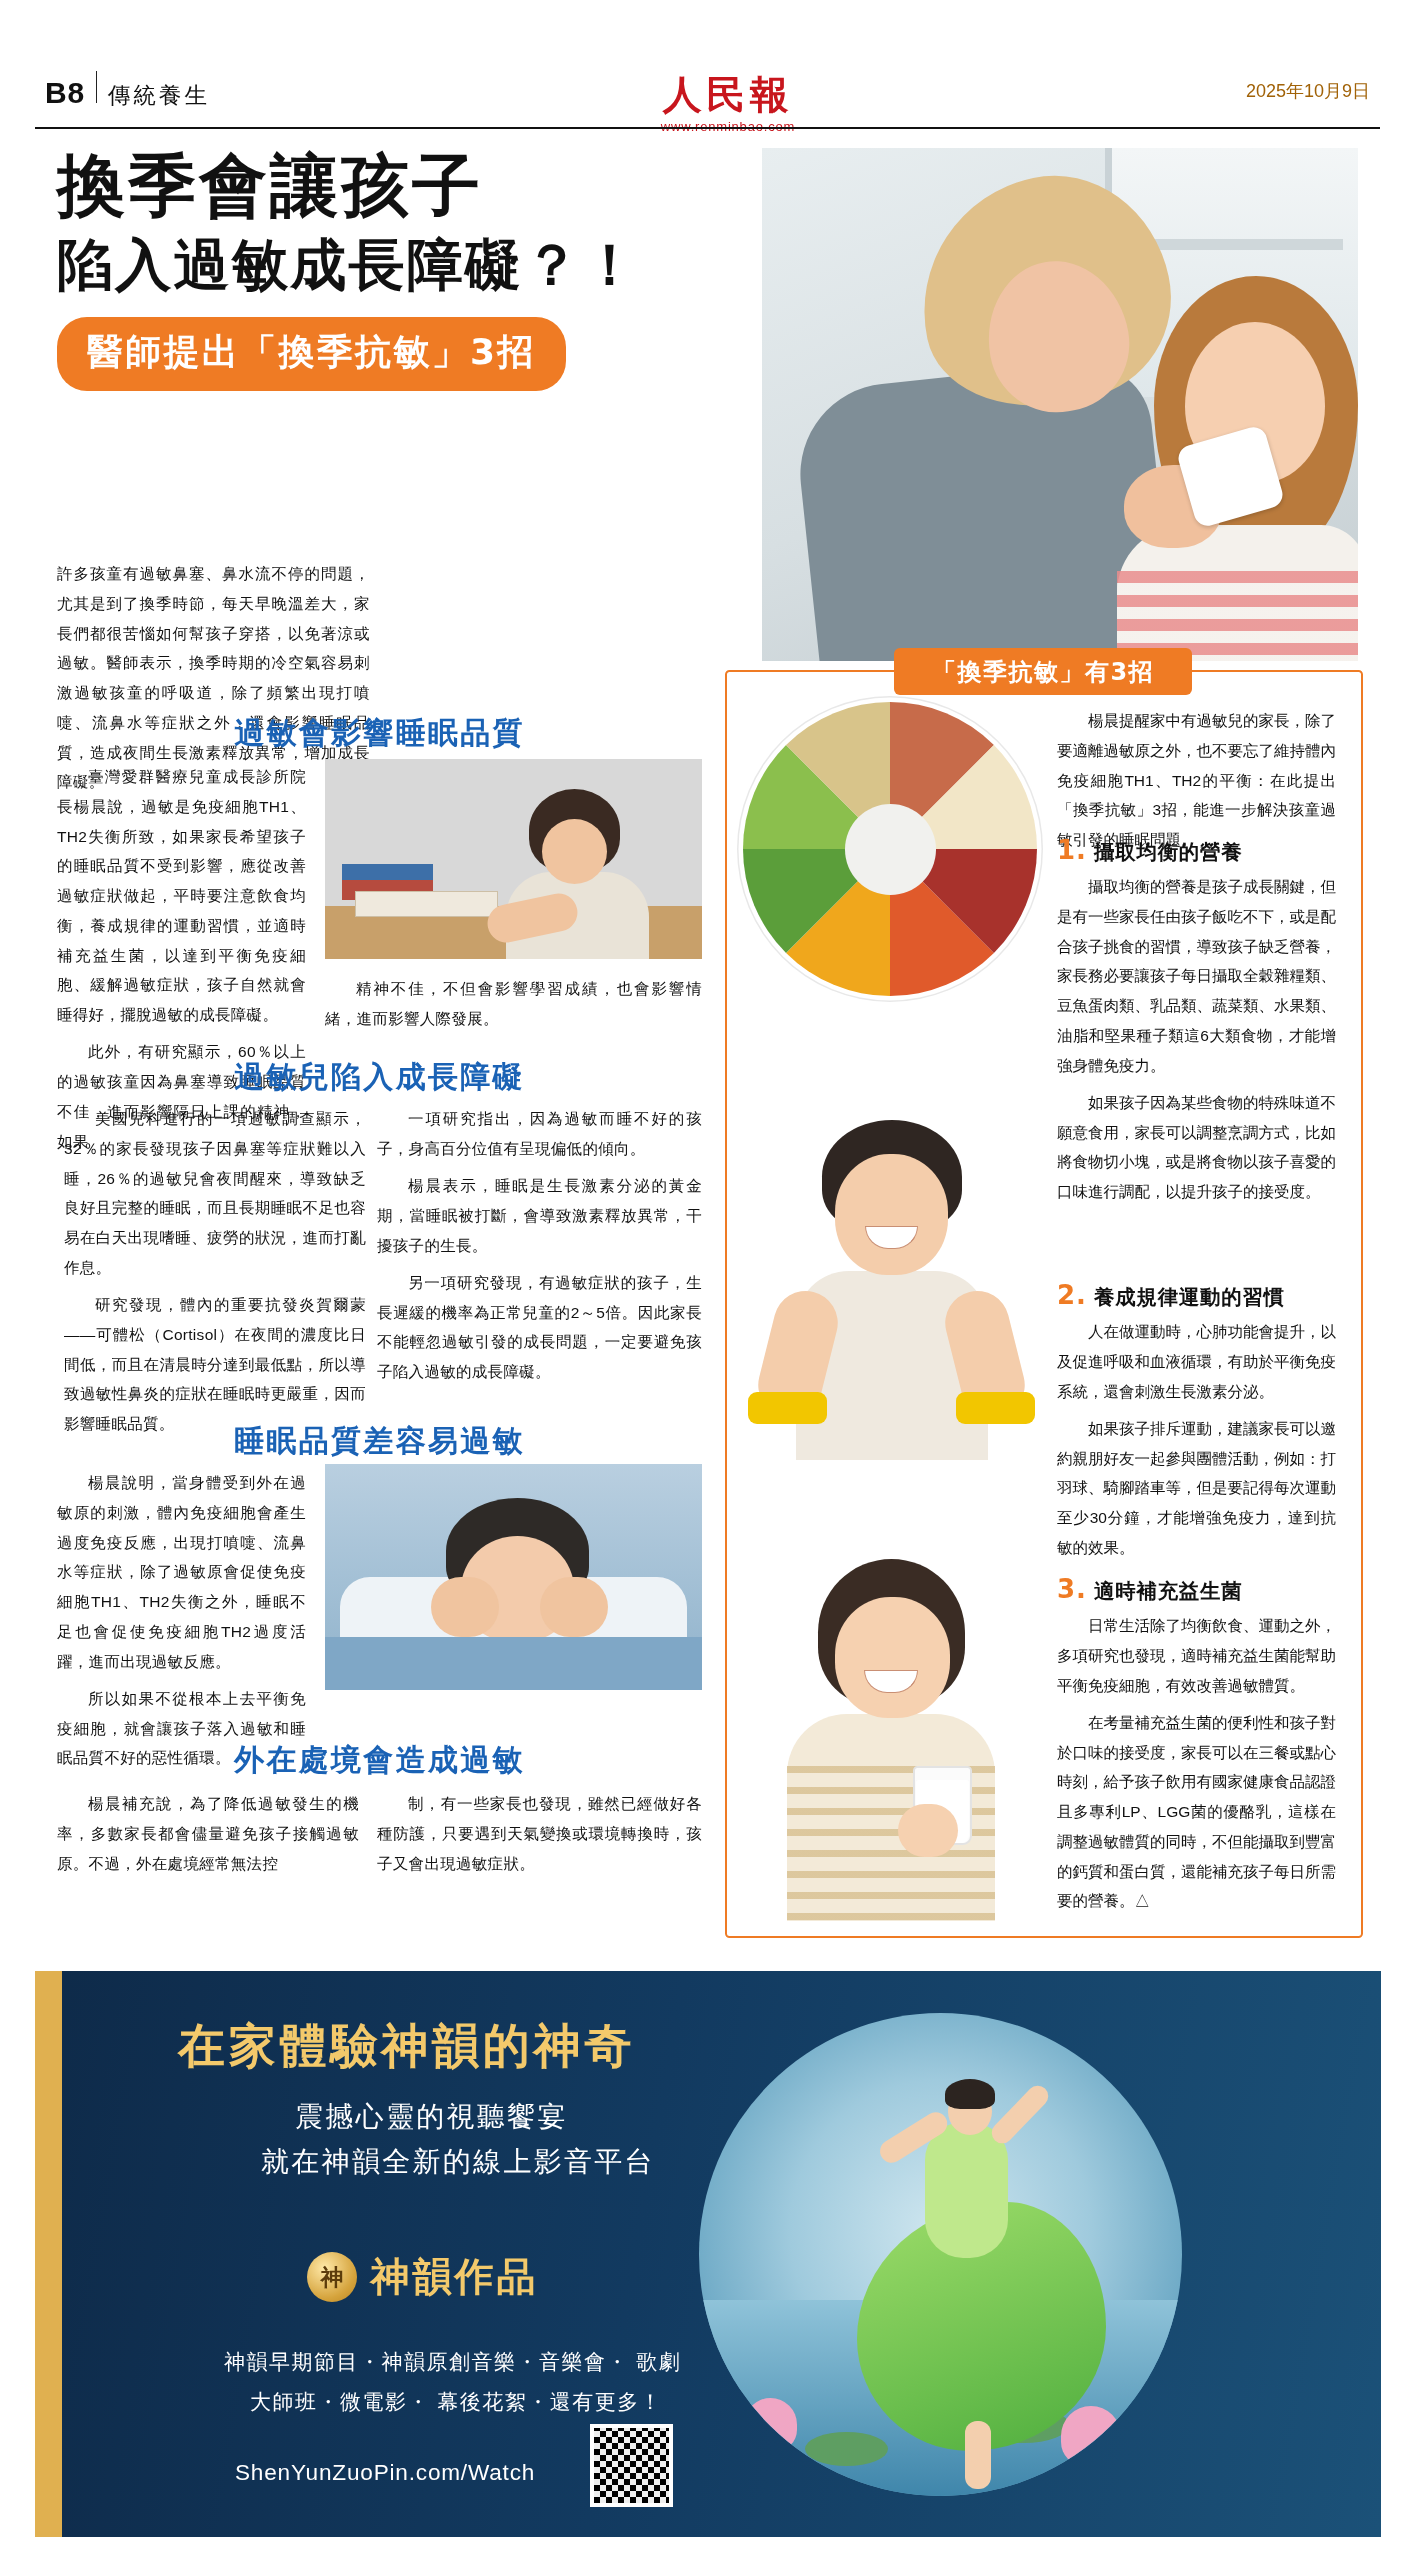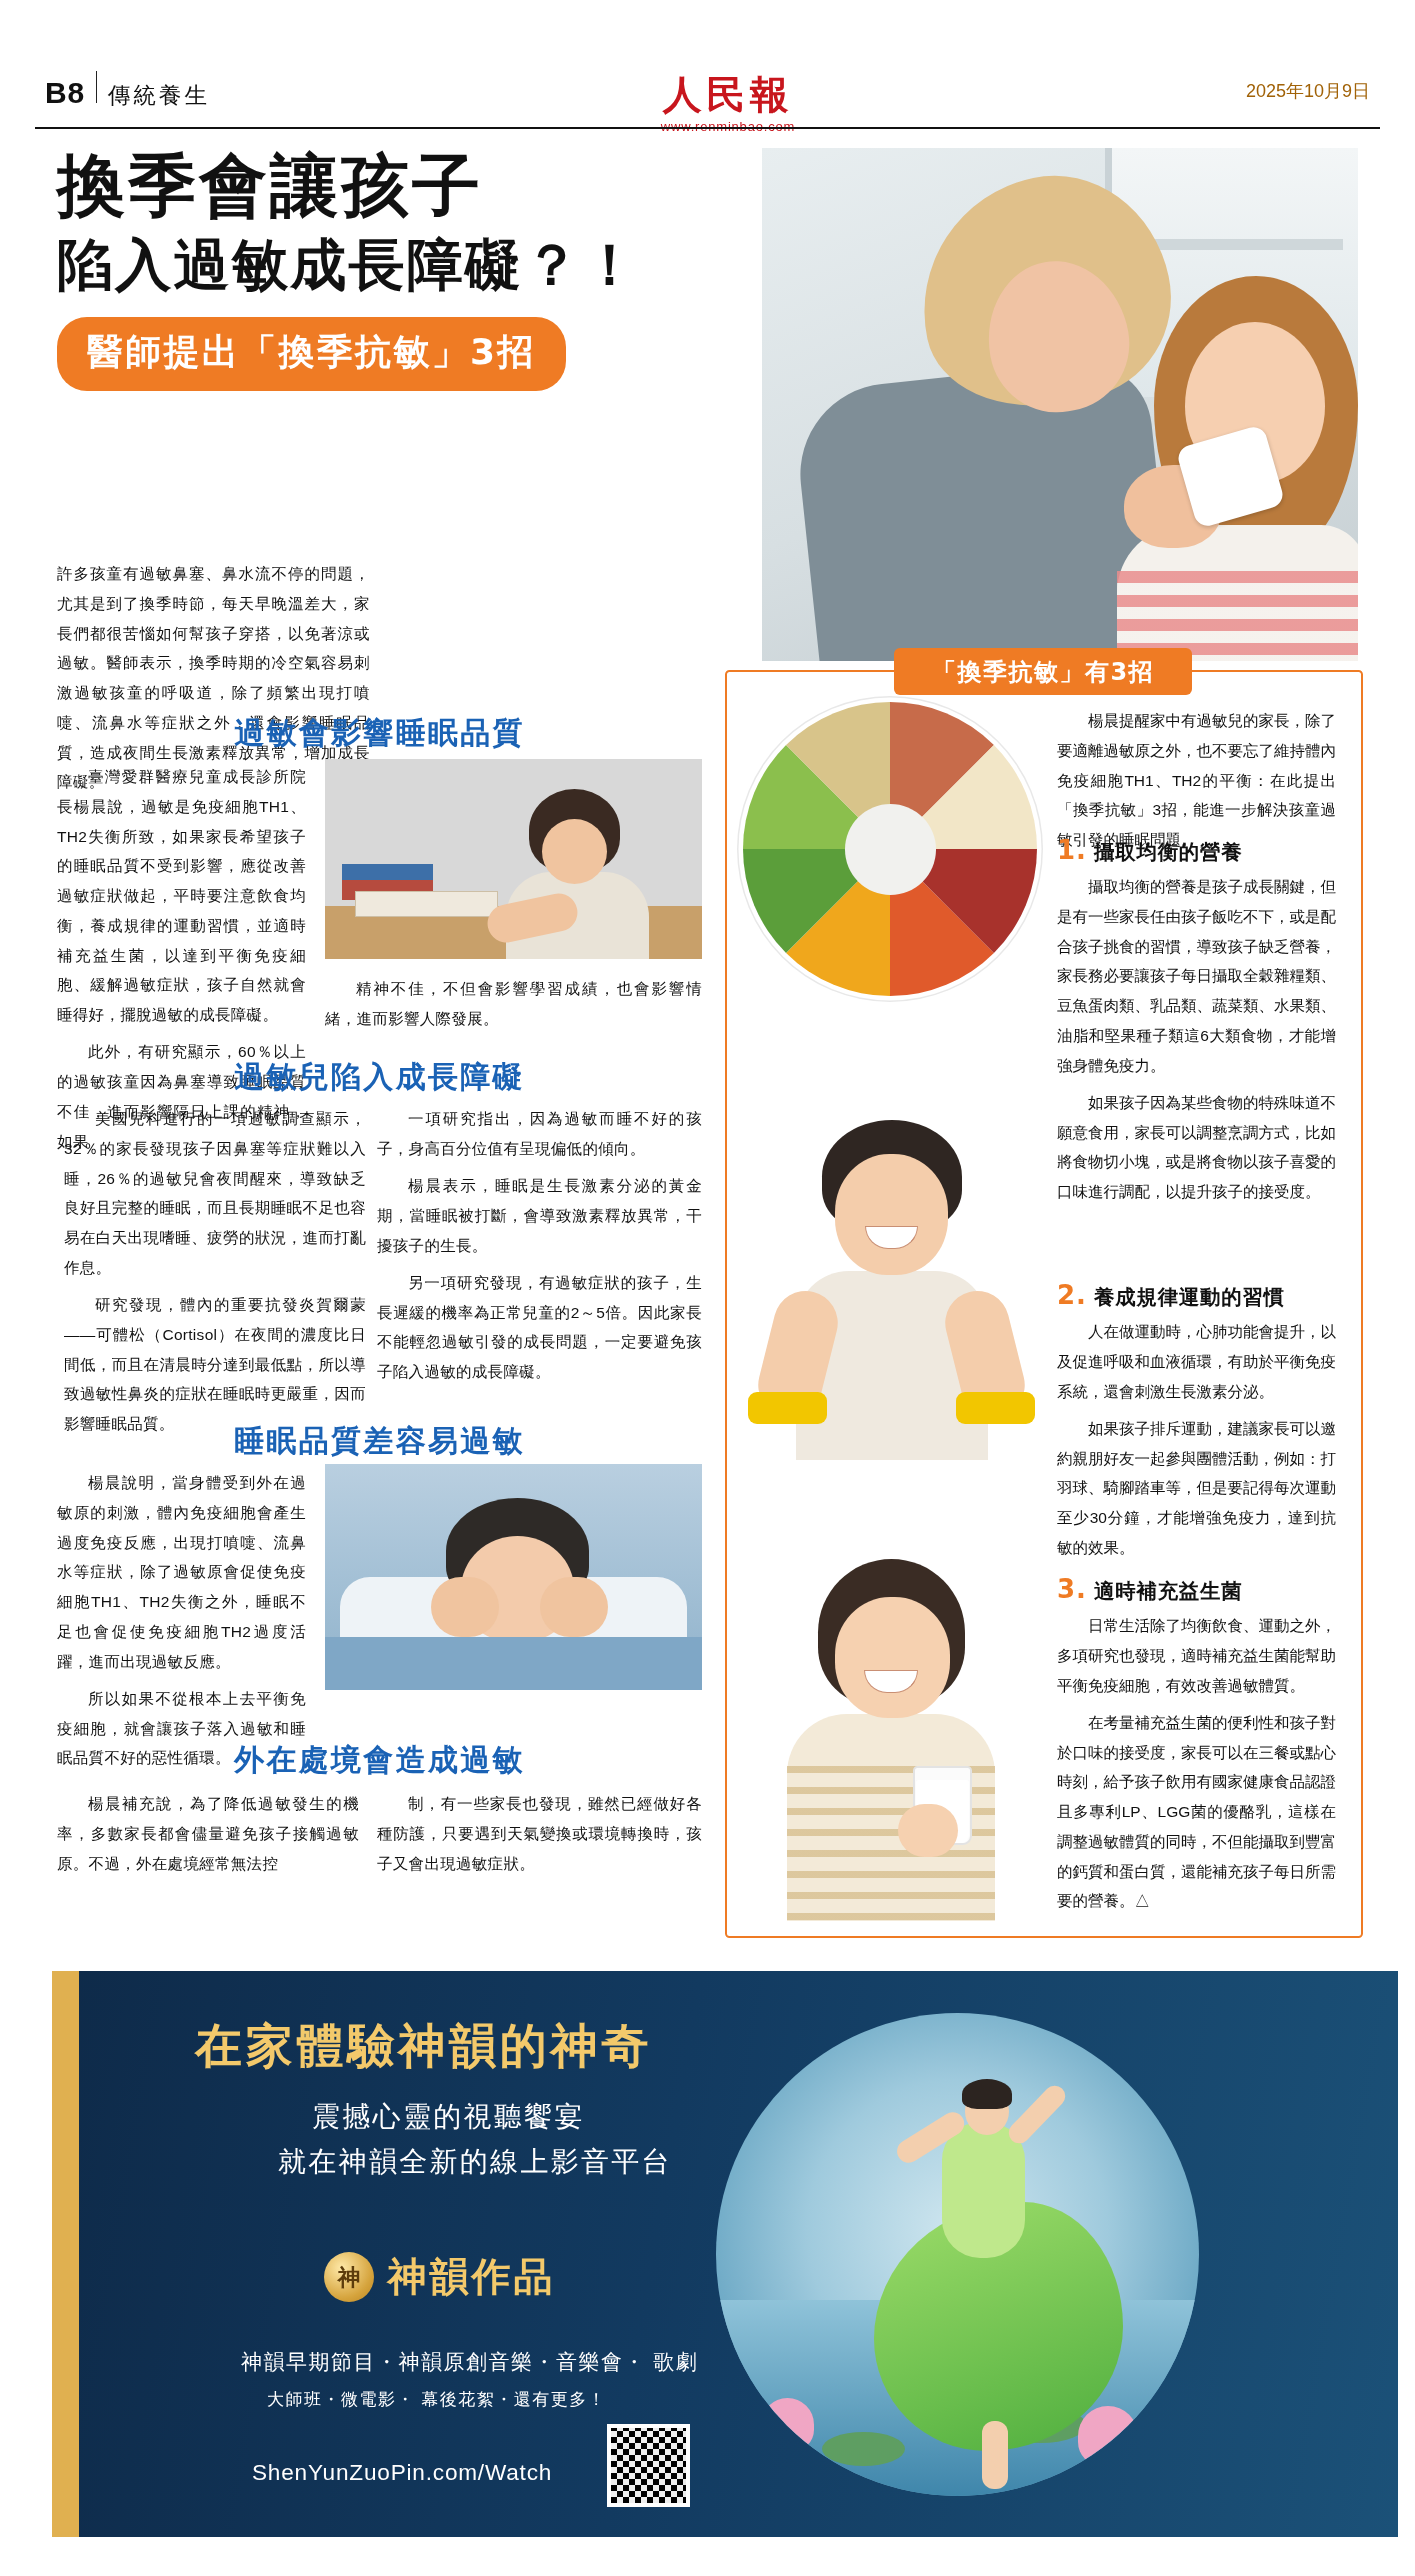--- a/index.html
+++ b/index.html
@@ -227,21 +227,21 @@
   .ph-milk .face { position:absolute; left:92px; top:57px; width:115px; height:121px; background:#f6d1b0; border-radius:48% 48% 46% 46%; }
   .ph-milk .smile { position:absolute; left:121px; top:130px; width:54px; height:22.6px; background:#fff; border-radius:0 0 27px 27px; border:1.5px solid #c98f74; }
   .ph-milk .dress { position:absolute; left:44px; top:174px; width:208px; height:208px; background:#f3ead8; border-radius:60px 60px 0 0; }
   .ph-milk .stripes { position:absolute; left:44px; top:226px; width:208px; height:155px; background:repeating-linear-gradient(180deg,#d7bf8f 0 7.5px,#f3ead8 7.5px 21px); opacity:.8; }
   .ph-milk .glass { position:absolute; left:170px; top:226px; width:59px; height:79px; background:#fbfbfb; border:2.3px solid #e3e3e3; border-radius:4.5px 4.5px 9px 9px; }
   .ph-milk .milk { position:absolute; left:173px; top:240px; width:53px; height:63px; background:#fff; border-radius:3px 3px 7.5px 7.5px; }
   .ph-milk .handg { position:absolute; left:155px; top:264px; width:60px; height:53px; background:#f6d1b0; border-radius:30px; }
 
   
   .ad {
-    position:absolute; left:52px; top:1971px; width:1346px; height:566px;
+    position:absolute; left:35px; top:1971px; width:1346px; height:566px;
     background:linear-gradient(100deg,#0e2a49 0%,#123a60 45%,#1b5178 100%);
     overflow:hidden;
   }
   .ad-strip { position:absolute; left:0; top:0; width:27px; height:100%; background:#e0b050; }
   .ad-title {
     position:absolute; left:143px; top:44px;
     font-size:47px; font-weight:bold; color:#f3c96b; letter-spacing:3.8px;
     font-family:"DejaVu Sans", sans-serif;
   }
   .ad-sub1 { position:absolute; left:260px; top:127px; font-size:28px; color:#fff; letter-spacing:2.3px; }
@@ -251,21 +251,21 @@
     display:flex; align-items:center; gap:13.6px;
   }
   .ad-badge {
     width:50px; height:50px; border-radius:50%;
     background:radial-gradient(circle at 35% 32%, #ffe9a8, #d5a33c 65%, #b98422);
     display:flex; align-items:center; justify-content:center;
     color:#5c3c0b; font-size:22.6px; font-weight:bold;
   }
   .ad-brand-text { font-size:39px; font-weight:bold; color:#f3c96b; letter-spacing:3px; font-family:"DejaVu Sans", sans-serif; }
   .ad-line1 { position:absolute; left:189px; top:377px; font-size:21px; color:#fff; letter-spacing:1.5px; }
-  .ad-line2 { position:absolute; left:215px; top:417px; font-size:17px; color:#fff; letter-spacing:1.5px; }
+  .ad-line2 { position:absolute; left:215px; top:417px; font-size:21px; color:#fff; letter-spacing:1.5px; }
   .ad-url { position:absolute; left:200px; top:489px; font-size:22.6px; color:#fff; letter-spacing:0.8px; }
   .qr {
     position:absolute; left:555px; top:453px; width:83px; height:83px;
     background:
       repeating-linear-gradient(90deg,#fff 0 6px,#111 6px 12px),
       repeating-linear-gradient(0deg,#fff 0 6px,#111 6px 12px);
     background-blend-mode:difference;
     border:4.5px solid #fff;
   }
   .ad-photo {

